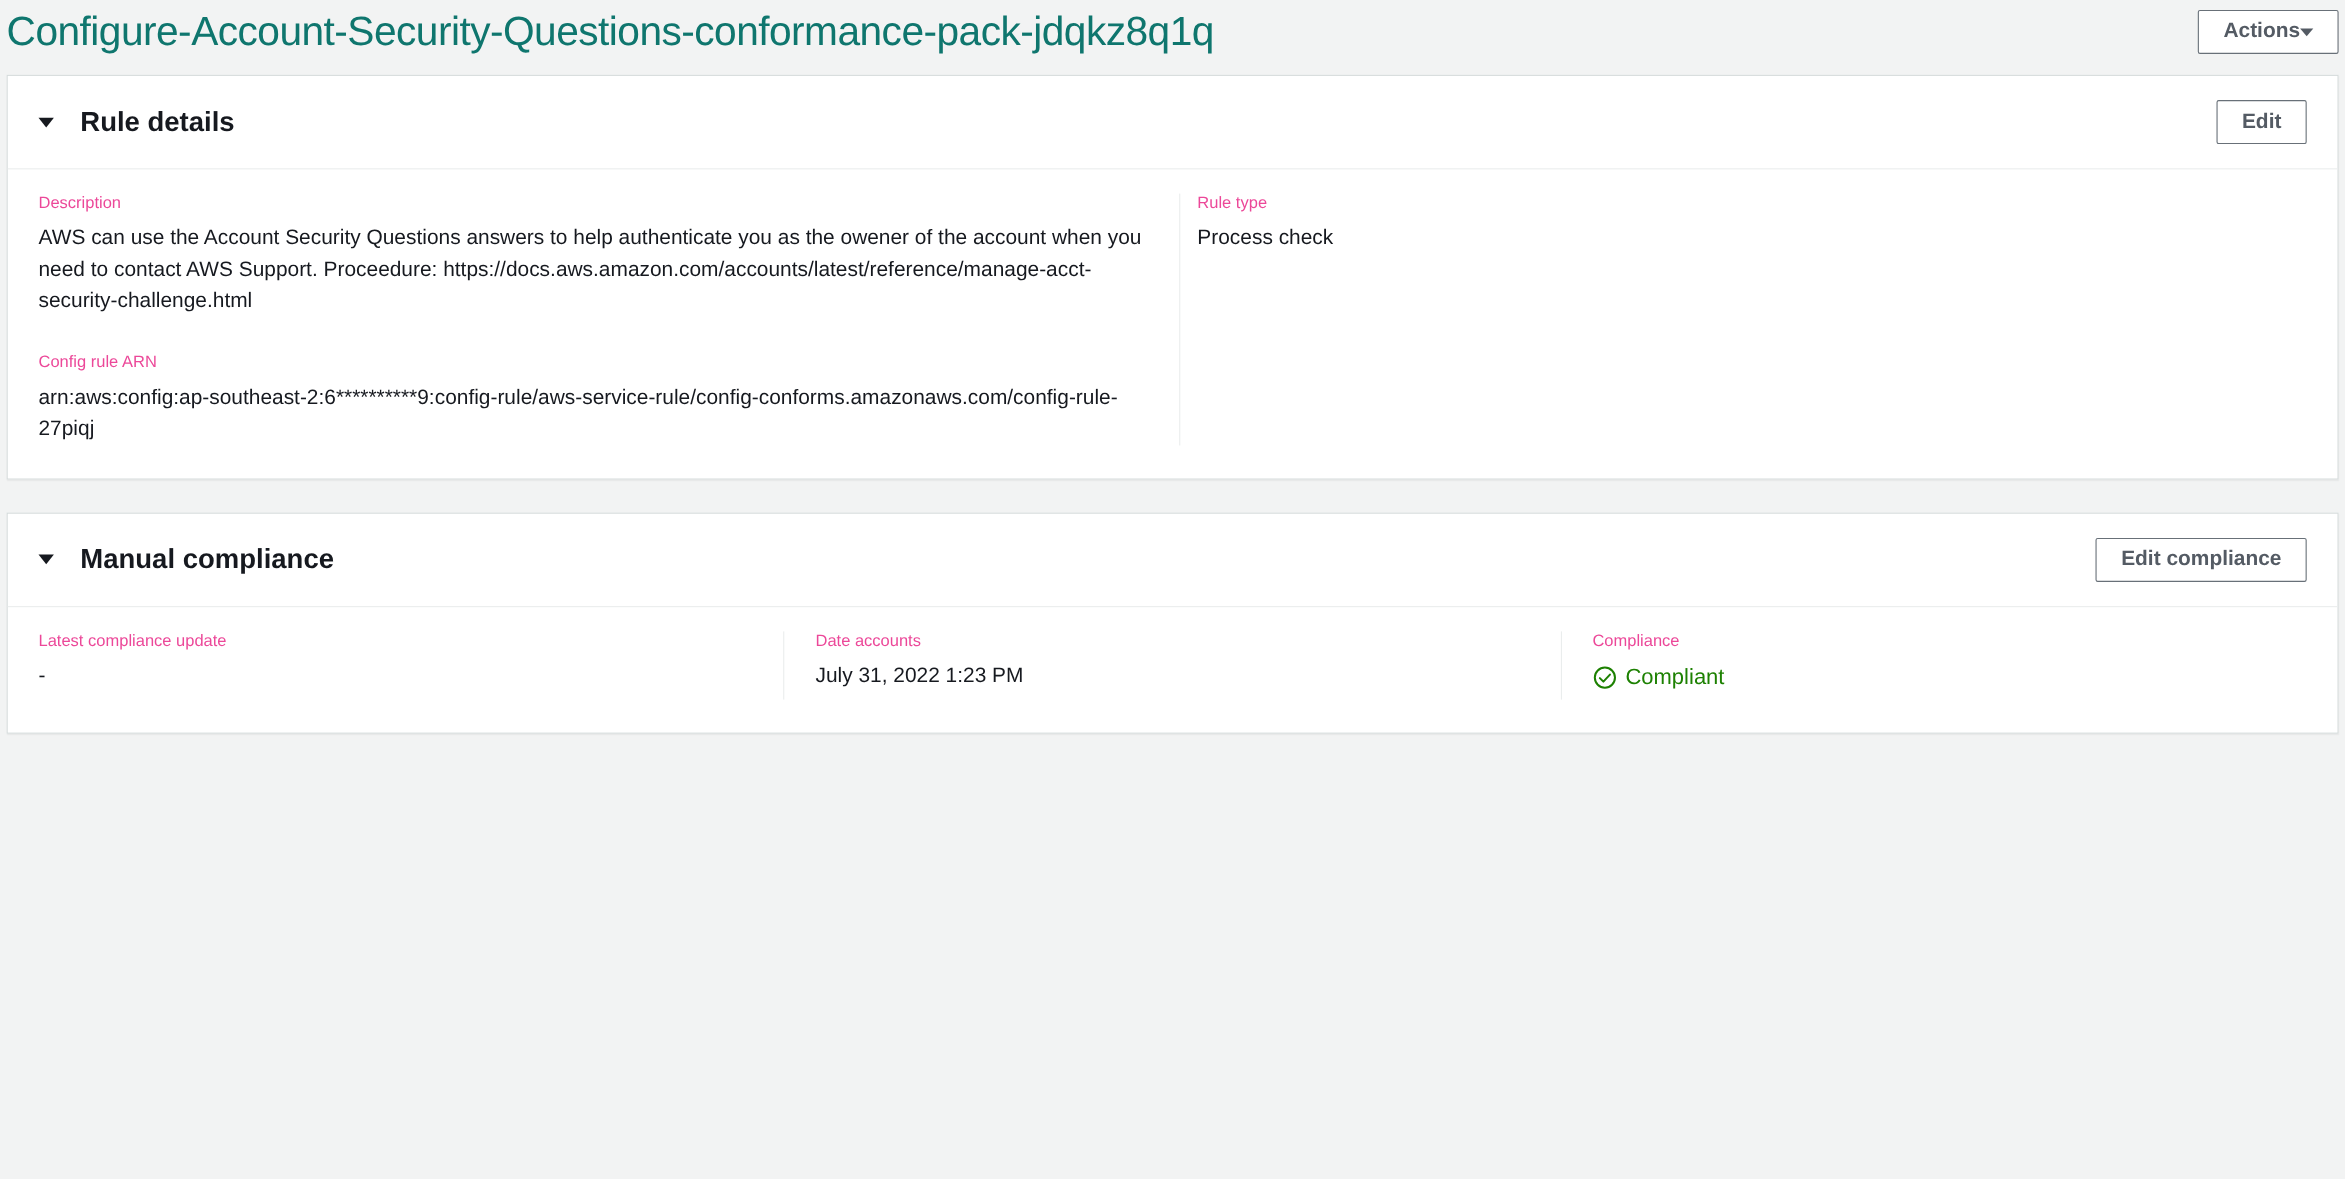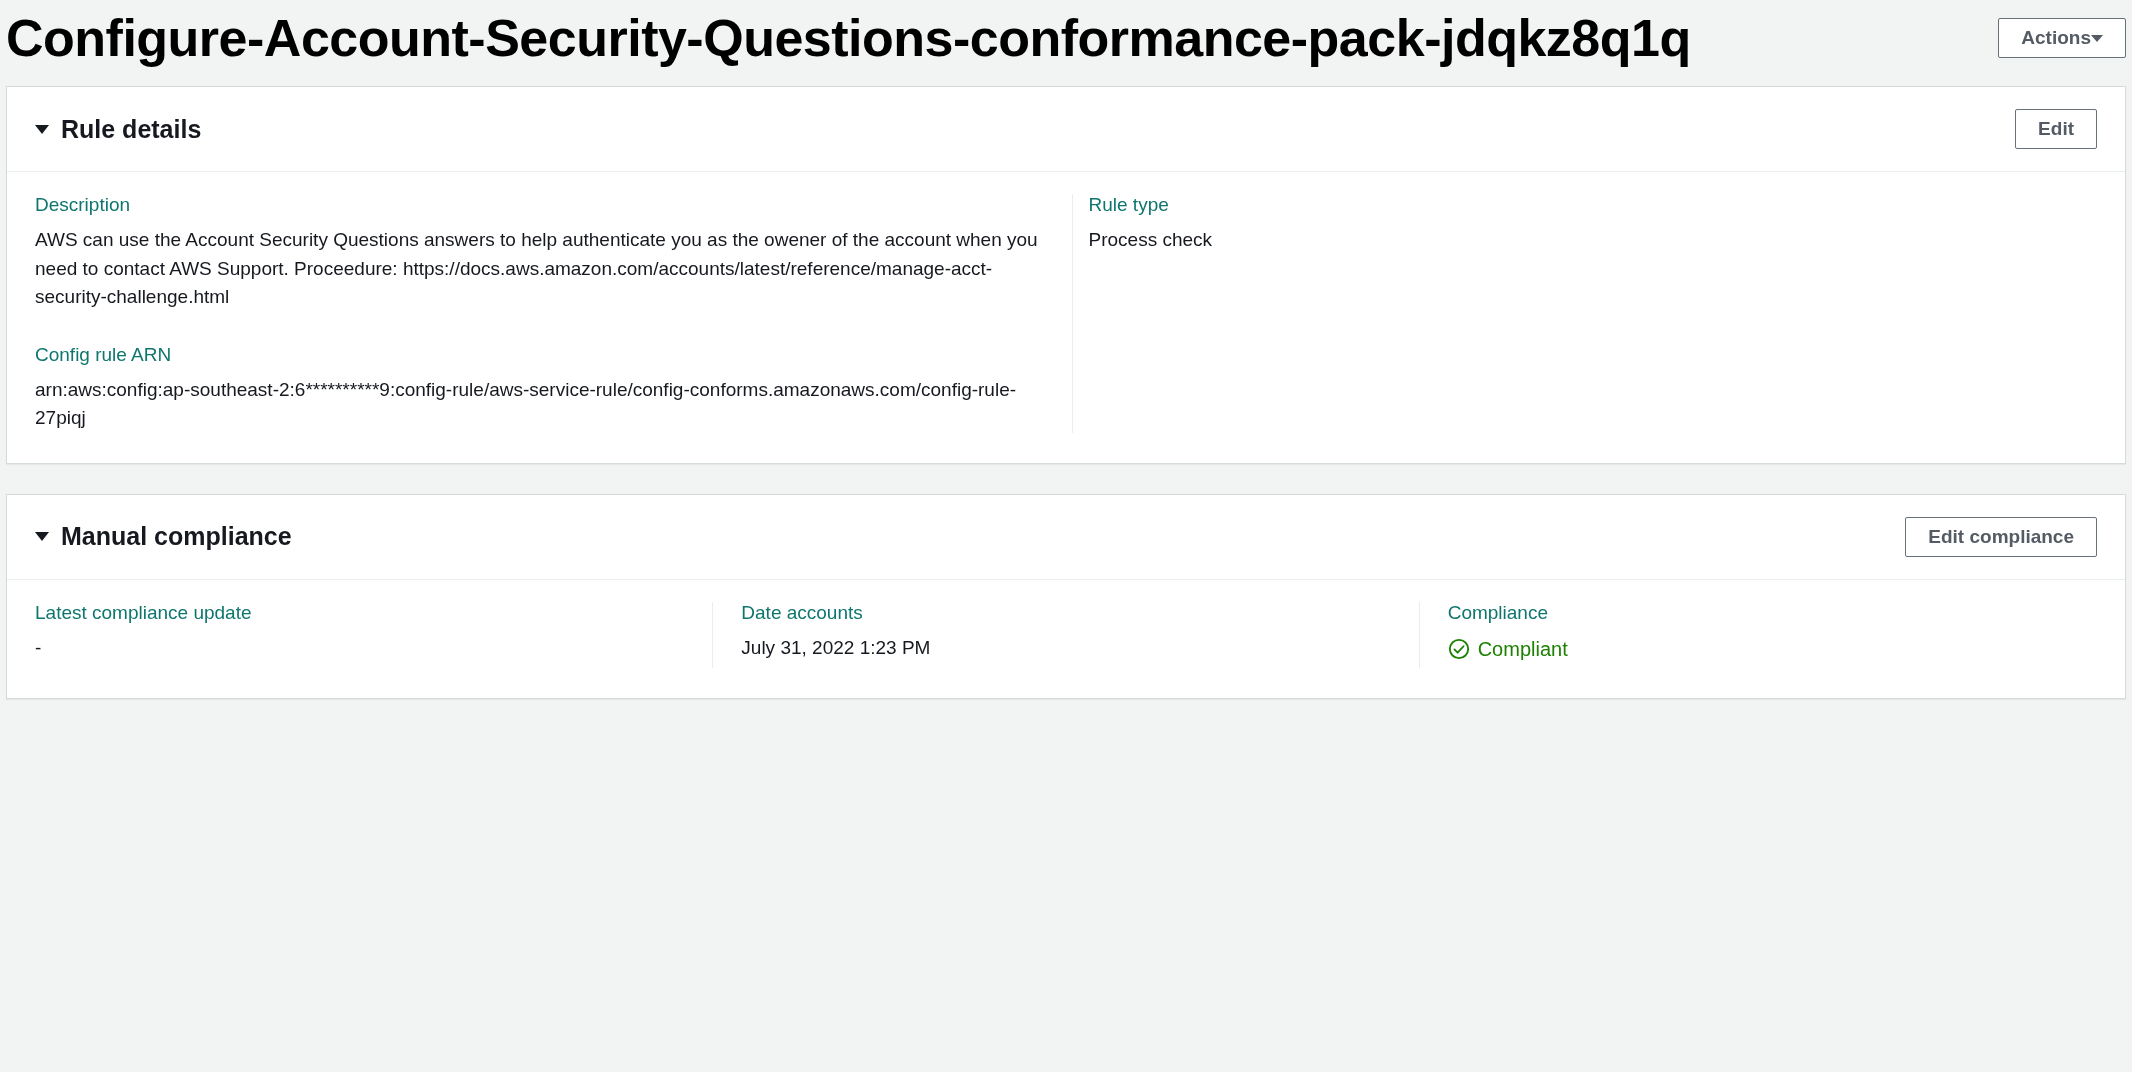--- a/index.html
+++ b/index.html
@@ -13,23 +13,23 @@
   .page {
     padding: 4px 6px 20px 6px;
   }
   .header-row {
     display: flex;
     align-items: center;
     justify-content: space-between;
     padding: 4px 0 18px 0;
   }
   .page-title {
-    font-size: 52px;
-    font-weight: 700;
-    color: #000000;
+    font-size: 37px;
+    font-weight: 400;
+    color: #0f766e;
     margin: 0;
     letter-spacing: -0.5px;
   }
   .btn {
     display: inline-flex;
     align-items: center;
     background: #ffffff;
     border: 1px solid #687078;
     color: #545b64;
     font-weight: 700;
@@ -69,40 +69,41 @@
     border-left: 7px solid transparent;
     border-right: 7px solid transparent;
     border-top: 9px solid #16191f;
     display: inline-block;
     cursor: pointer;
   }
   .panel-title {
     font-size: 25px;
     font-weight: 700;
     color: #16191f;
+    margin-left: 12px;
   }
   .panel-body {
     padding: 22px 28px 30px 28px;
   }
   .two-col {
     display: flex;
     gap: 0;
   }
   .col {
     flex: 1;
     padding-right: 28px;
   }
   .col + .col {
     border-left: 1px solid #eaeded;
     padding-left: 16px;
     padding-right: 0;
   }
   .field-label {
-    color: #0f766e;
-    font-size: 19px;
+    color: #ec4899;
+    font-size: 15px;
     margin-bottom: 10px;
   }
   .field-value {
     color: #16191f;
     font-size: 19px;
     line-height: 1.5;
     margin-bottom: 32px;
     word-break: break-word;
   }
   .field-value:last-child { margin-bottom: 0; }

